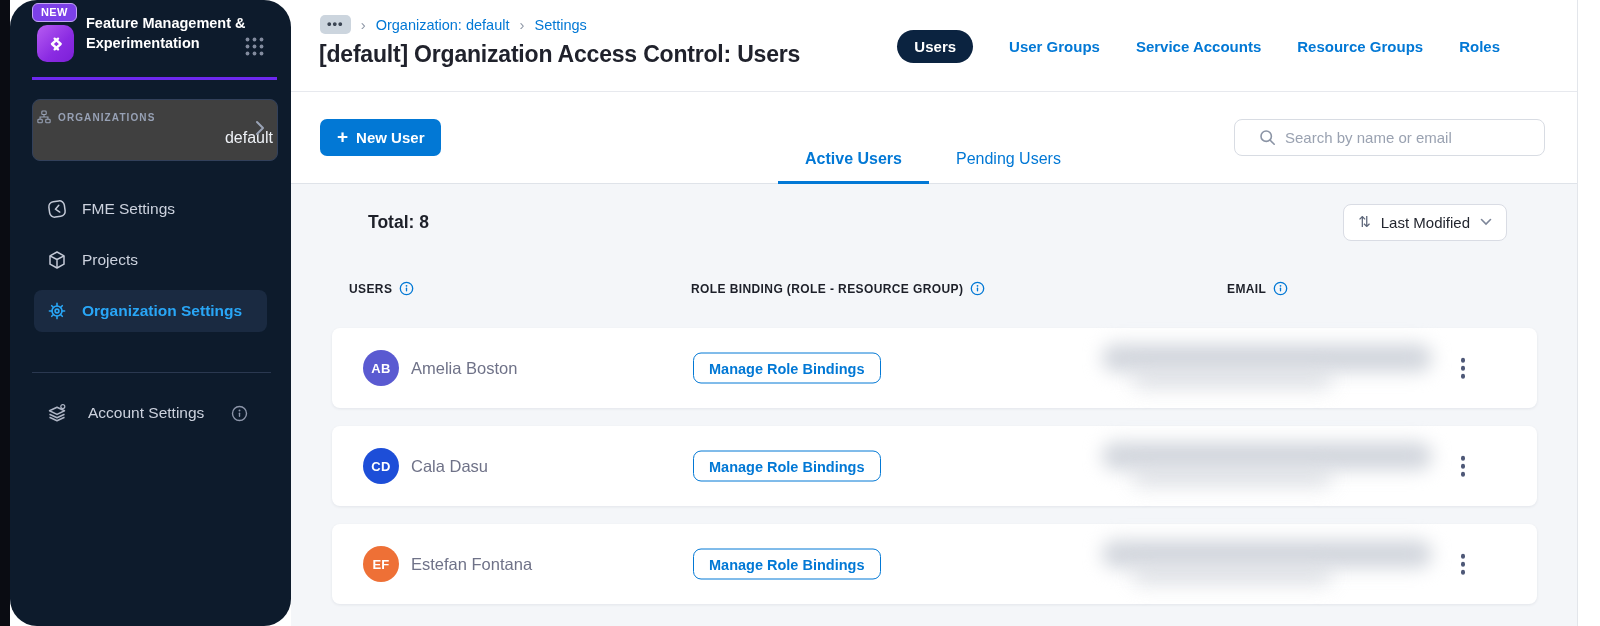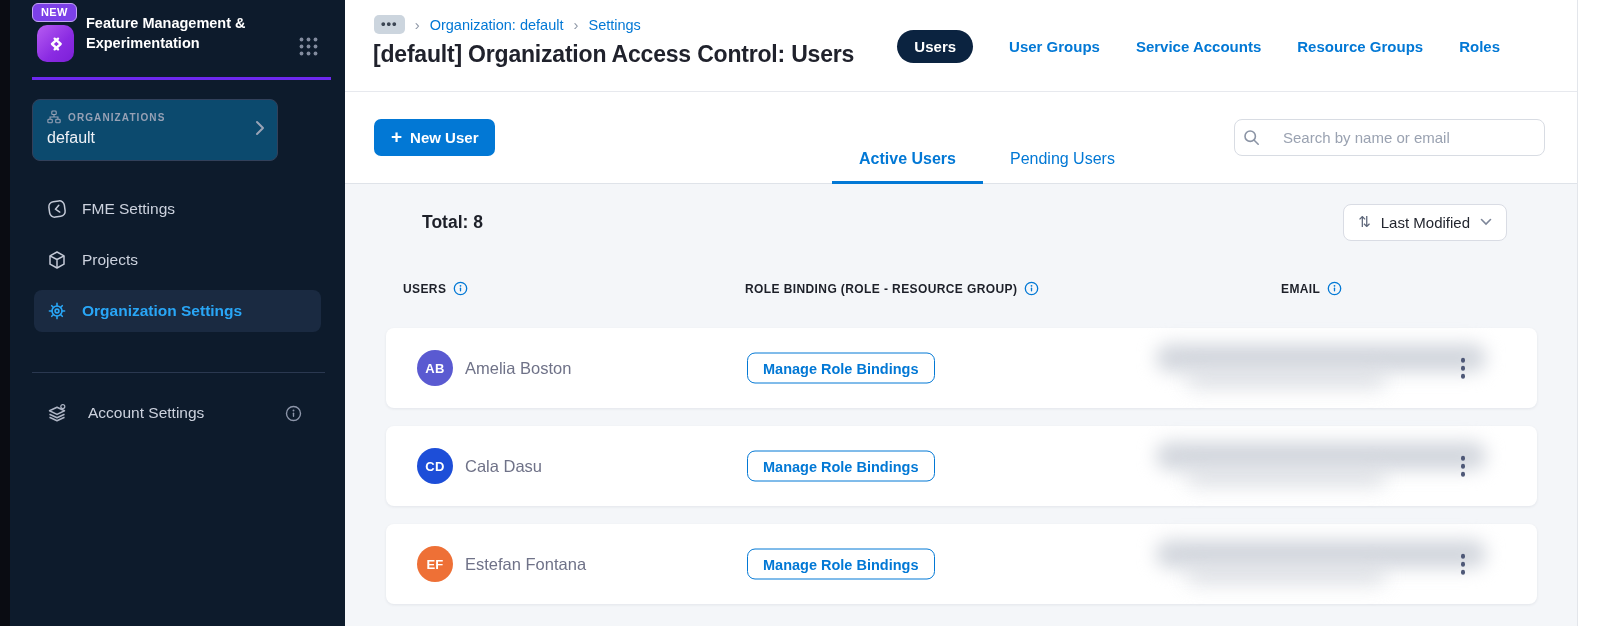--- a/index.html
+++ b/index.html
@@ -3,32 +3,32 @@
 <meta charset="utf-8">
 <style>
   * { margin:0; padding:0; box-sizing:border-box; }
   html,body { width:1600px; height:626px; overflow:hidden; }
   body { display:flex; font-family:"Liberation Sans", sans-serif; background:#fff; }
 
   
   .left-strip { width:10px; background:#0a0c12; flex-shrink:0; }
 
   
-  .sidebar { width:335px; background:#0d1b2c; position:relative; flex-shrink:0; color:#fff; }
+  .sidebar { width:281px; background:#0d1b2c; position:relative; flex-shrink:0; color:#fff;border-radius:27px; }
   .new-badge { position:absolute; top:3px; left:22px; background:#7c40e8; border:1.5px solid #c3a4f7;
     border-radius:6px; color:#fff; font-size:11px; font-weight:700; padding:2px 8px 3px; letter-spacing:.4px; }
   .logo { position:absolute; top:25px; left:27px; width:37px; height:37px; border-radius:10px;
     background:linear-gradient(135deg,#b75cf2 0%,#8a2be2 60%,#7c1fd8 100%);
     display:flex; align-items:center; justify-content:center; }
   .product-title { position:absolute; top:13px; left:76px; width:162px; font-size:14.5px; font-weight:700;
     line-height:1.38; color:#fff; }
   .grid-icon { position:absolute; top:36px; right:26px; cursor:pointer; }
   .module-line { position:absolute; top:77px; left:22px; right:14px; height:3px; background:#6d28ef; }
-  .org-box { position:absolute; top:99px; left:22px; width:246px; height:62px; background:#0c4a6e;
-    border:1px solid #32405a; border-radius:8px; padding:10px 14px; cursor:pointer; }
+  .org-box { position:absolute; top:99px; left:22px; width:246px; height:62px; background:#404040;
+    border:1px solid #32405a; border-radius:8px; padding:10px 4px; cursor:pointer;text-align:right; }
   .org-label-row { display:flex; align-items:center; gap:7px; color:#97a1b5; font-size:10px; font-weight:700; letter-spacing:1.1px; }
   .org-value { margin-top:5px; font-size:16px; color:#eef1f6; }
   .org-chevron { position:absolute; right:12px; top:50%; transform:translateY(-50%); }
   .nav { position:absolute; top:188px; left:24px; right:24px; }
   .nav-item { display:flex; align-items:center; gap:14px; height:42px; padding:0 12px; border-radius:8px;
     color:#ccd2de; font-size:15.5px; margin-bottom:9px; cursor:pointer; }
   .nav-item.active { background:#1a2a41; color:#29a6f6; font-weight:600; }
   .nav-divider { position:absolute; top:372px; left:22px; right:20px; height:1px; background:#2a3850; }
   .account-item { position:absolute; top:392px; left:24px; right:31px; height:42px; display:flex;
     align-items:center; gap:20px; padding:0 12px; color:#ccd2de; font-size:15.5px; cursor:pointer; }
@@ -50,21 +50,21 @@
   .toolbar { position:relative; height:92px; border-bottom:1px solid #dfe3e9; flex-shrink:0; background:#fff; }
   .new-user-btn { position:absolute; left:29px; top:27px; height:37px; background:#0278d5; color:#fff; border:none;
     border-radius:7px; font-size:15px; font-weight:700; display:flex; align-items:center; gap:8px; padding:0 17px;
     font-family:inherit; cursor:pointer; }
   .new-user-btn .plus { font-size:19px; line-height:1; margin-top:-2px; }
   .view-tabs { position:absolute; left:487px; bottom:-1px; display:flex; }
   .view-tab { padding:0 27px 13px; font-size:16px; font-weight:500; color:#0278d5;
     border-bottom:3px solid transparent; cursor:pointer; }
   .view-tab.active { border-bottom-color:#0278d5; font-weight:600; }
   .search-box { position:absolute; top:27px; right:32px; width:311px; height:37px; border:1px solid #d8dce3;
-    border-radius:8px; display:flex; align-items:center; padding:0 8px; gap:23px; background:#fff; }
+    border-radius:8px; display:flex; align-items:center; padding:0 24px; gap:9px; background:#fff; }
   .search-box input { border:none; outline:none; flex:1; font-size:15px; color:#2c3240; font-family:inherit; background:transparent; }
   .search-box input::placeholder { color:#9aa2b1; }
 
   .content { flex:1; background:#f4f6f9; padding:0 40px 0 41px; overflow:hidden; }
   .content-top { margin-top:19px; height:38px; display:flex; align-items:center; justify-content:space-between;margin-left:36px; }
   .total { font-size:17.5px; font-weight:700; color:#1d2029; }
   .sort-dd { height:37px; background:#fff; border:1px solid #d9dce4; border-radius:8px; display:flex;
     align-items:center; gap:10px; padding:0 14px; margin-right:30px; cursor:pointer; }
   .sort-glyph { font-size:15px; color:#5d6679; }
   .sort-label { font-size:15px; font-weight:500; color:#23262f; }

